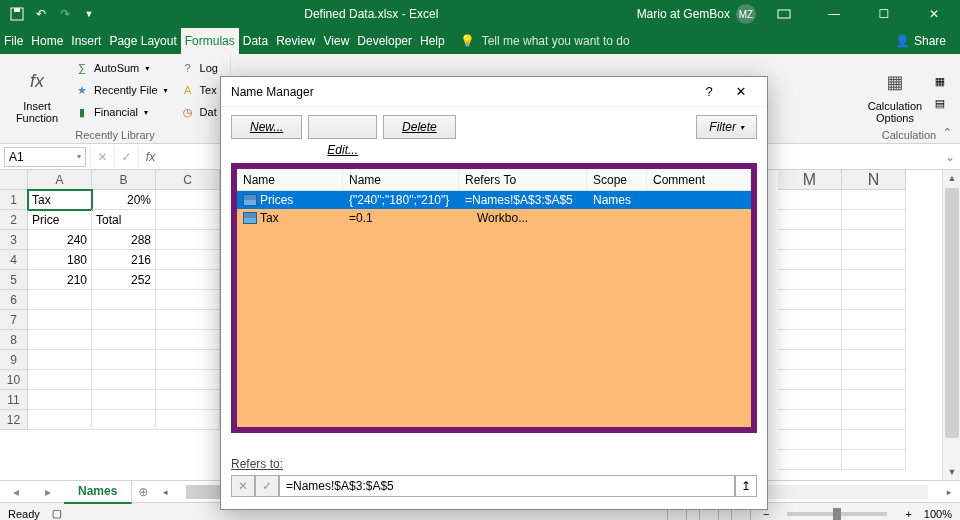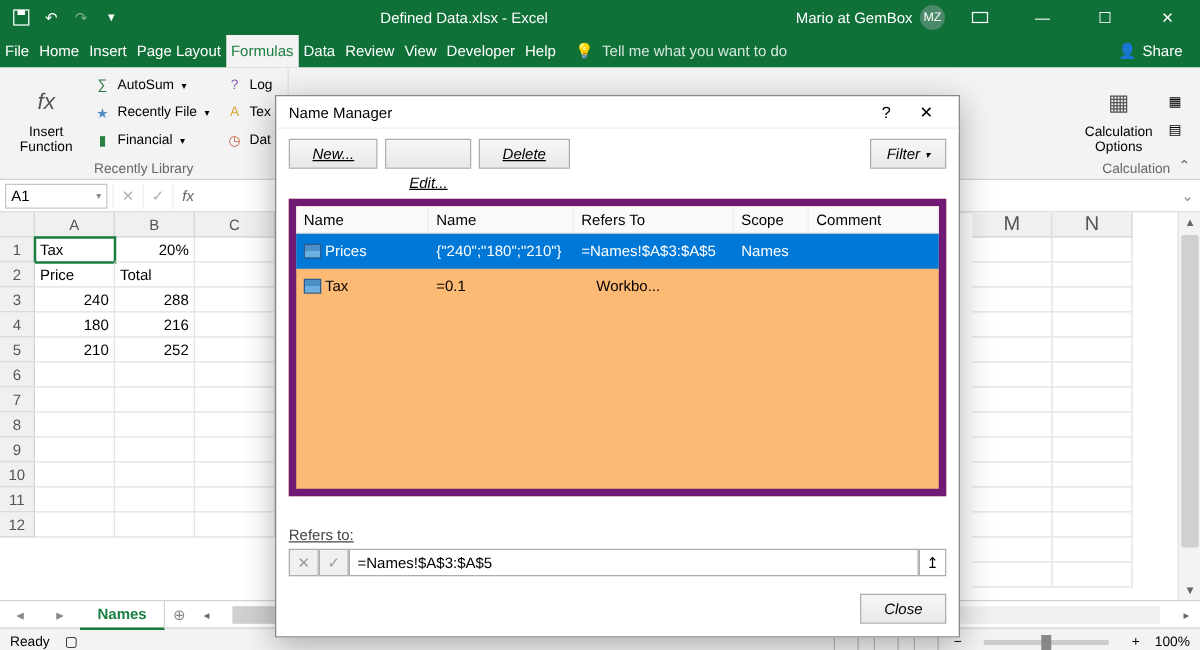--- a/index.html
+++ b/index.html
@@ -79,21 +79,21 @@
 .dlg-title { height: 30px; display: flex; align-items: center; padding: 0 10px; border-bottom: 1px solid #eee; }
 .dlg-title .t { flex: 1; }
 .dlg-title .dlg-btn { width: 32px; text-align: center; cursor: pointer; font-size: 13px; }
 .dlg-toolbar { padding: 8px 10px; display: flex; gap: 6px; }
 .dlg-toolbar .push { flex: 1; }
 .dlg-button { height: 24px; padding: 0 18px; border: 1px solid #adadad; background: linear-gradient(#f7f7f7,#e8e8e8); cursor: pointer; font-size: 12px; display: flex; align-items: center; font-style: italic; }
 .dlg-button.small { padding: 0 12px; }
 .dlg-list { margin: 16px 10px; border: 6px solid #701a75; height: 270px; background: #fdba74; }
 .dlg-list-header { display: flex; height: 22px; background: #fafafa; border-bottom: 1px solid #e1e1e1; }
 .dlg-col { padding: 0 6px; line-height: 22px; border-right: 1px solid #eee; }
-.dlg-row { display: flex; height: 28px; align-items: center; }
+.dlg-row { display: flex; height: 18px; align-items: center; }
 .dlg-row.selected { background: #0078d7; color: #fff; }
 .dlg-row .dlg-col { border: none; line-height: 18px; white-space: nowrap; overflow: hidden; }
 .col-name { width: 106px; display: flex; align-items: center; gap: 3px; }
 .col-value { width: 116px; }
 .col-refers { width: 128px; }
 .col-scope { width: 60px; }
 .col-comment { flex: 1; }
 .tbl-icon { width: 14px; height: 12px; background: linear-gradient(#4d90c7,#4d90c7 50%,#6ab0e0 50%); border: 1px solid #2c5b8c; flex-shrink: 0; }
 .dlg-refs { padding: 8px 10px 4px 10px; }
 .dlg-refs-label { text-decoration: underline; color: #444; margin-bottom: 4px; display: inline-block; }
@@ -470,16 +470,13 @@
     <span class="dlg-refs-label">Refers to:</span>
     <div class="dlg-refs-row">
       <div class="chk-btn">✕</div>
       <div class="chk-btn">✓</div>
       <div class="dlg-refs-input">
           <span>=Names!$A$3:$A$5</span>
         </div>
       <div class="dlg-refs-expand">↥</div>
     </div>
   </div>
-  <div class="dlg-footer">
-    <div class="dlg-button">Close</div>
-  </div>
 </div>
 
 </body></html>

